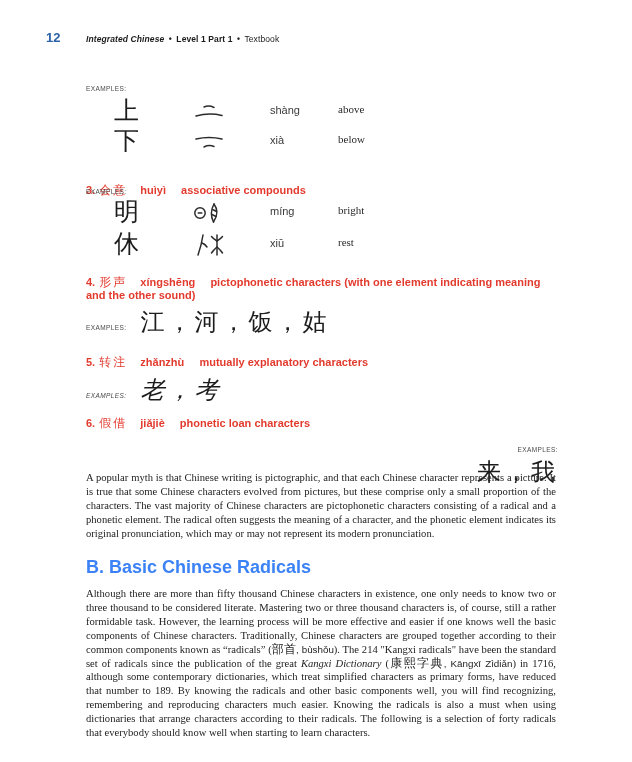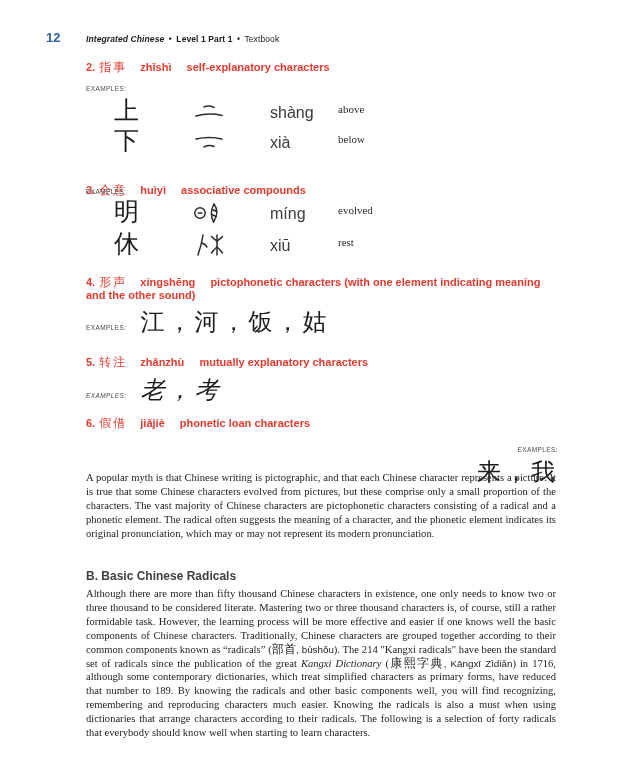--- a/index.html
+++ b/index.html
@@ -27,64 +27,58 @@
   
   .ex-label{font-family:"Liberation Sans",sans-serif;font-size:6.5px;color:#4a4a4a;
             letter-spacing:.4px;}
   .ex-label-abs{position:absolute;left:86px;}
 
   
   .ex-row{position:absolute;left:86px;width:472px;height:30px;}
   .ex-row .bigchar{position:absolute;left:28px;top:0;font-size:25px;line-height:28px;color:#1c1c1c;}
   .ex-row .oracle{position:absolute;left:106px;top:2px;width:34px;height:26px;}
   .ex-row .py{position:absolute;left:184px;top:7px;font-family:"Liberation Sans",sans-serif;
-              font-size:16px;color:#3a3a3a;}
+              font-size:11px;color:#3a3a3a;}
   .ex-row .en{position:absolute;left:252px;top:6px;font-size:11px;color:#2a2a2a;}
 
   
   .ex-row-wide{position:absolute;left:86px;width:472px;display:flex;align-items:flex-end;}
   .ex-row-wide .ex-label{padding-bottom:5px;}
   .ex-row-wide .chars{margin-left:14px;font-size:24px;line-height:28px;color:#1c1c1c;
                       letter-spacing:3px;}
 
   
   .body-para{position:absolute;left:86px;width:470px;font-size:10.6px;line-height:13.9px;
              text-align:justify;color:#222222;}
   .body-para .cjk{font-size:12px;}
   .body-para .pin{font-family:"Liberation Sans",sans-serif;font-size:9.8px;}
   .body-para .ital{font-style:italic;}
 
   
-  .green-heading{position:absolute;left:86px;top:569px;font-family:"Liberation Sans",sans-serif;
-                 font-weight:bold;font-size:12px;color:#404040;}
+  .green-heading{position:absolute;left:86px;top:557px;font-family:"Liberation Sans",sans-serif;
+                 font-weight:bold;font-size:18px;color:#3b82f6;}
 
   svg.oracle-glyph{display:block;}
   svg.oracle-glyph path, svg.oracle-glyph circle{stroke:#2b2b2b;stroke-width:1.5;fill:none;
                  stroke-linecap:round;stroke-linejoin:round;}
 </style>
 </head>
 <body>
 
 <div class="page">
 
   <div class="page-number">12</div>
   <div class="running-head">
     <span class="bk">Integrated Chinese</span>
     <span class="sep">•</span>
     <span class="lvl">Level 1 Part 1</span>
     <span class="sep">•</span>
     <span>Textbook</span>
   </div>
 
-  <div class="sec-heading" style="top:61px;">
-    <span class="num">2.</span>
-    <span class="hz">指事</span>
-    <span class="py">zhǐshì</span>
-    <span>self-explanatory characters</span>
-  </div>
   <div class="ex-label ex-label-abs" style="top:85px;">EXAMPLES:</div>
 
   <div class="ex-row" style="top:97px;">
     <span class="bigchar">上</span>
     <span class="oracle">
       <svg class="oracle-glyph" width="34" height="26" viewBox="0 0 34 26">
         <path d="M 12 8 Q 17 6 22 8.5"></path>
         <path d="M 4 17 Q 17 13.5 30 16.5"></path>
       </svg>
     </span>
@@ -117,21 +111,21 @@
       <svg class="oracle-glyph" width="34" height="26" viewBox="0 0 34 26">
         <circle cx="8" cy="13" r="5.2"></circle>
         <path d="M 6.2 13 L 9.8 13"></path>
         <path d="M 22 4 Q 17 13 21.5 22"></path>
         <path d="M 22 4 Q 28 12 21.5 22"></path>
         <path d="M 20.5 9.5 L 24.5 11.5"></path>
         <path d="M 20 14.5 L 24 16.5"></path>
       </svg>
     </span>
     <span class="py">míng</span>
-    <span class="en">evolved</span>
+    <span class="en">bright</span>
   </div>
   <div class="ex-row" style="top:230px;">
     <span class="bigchar">休</span>
     <span class="oracle">
       <svg class="oracle-glyph" width="34" height="26" viewBox="0 0 34 26">
         <path d="M 11 3 Q 9.5 13 6 23"></path>
         <path d="M 10 11 Q 13 12 15 15"></path>
         <path d="M 25 3 L 25 23"></path>
         <path d="M 25 9 Q 21.5 7 19.5 4.5"></path>
         <path d="M 25 9 Q 28.5 7 30.5 4.5"></path>

